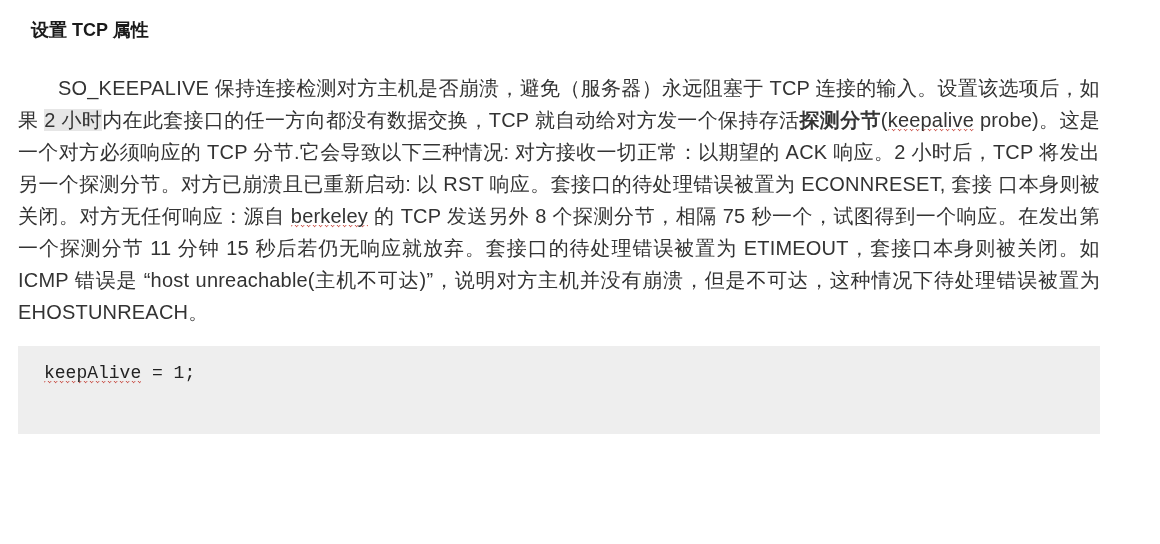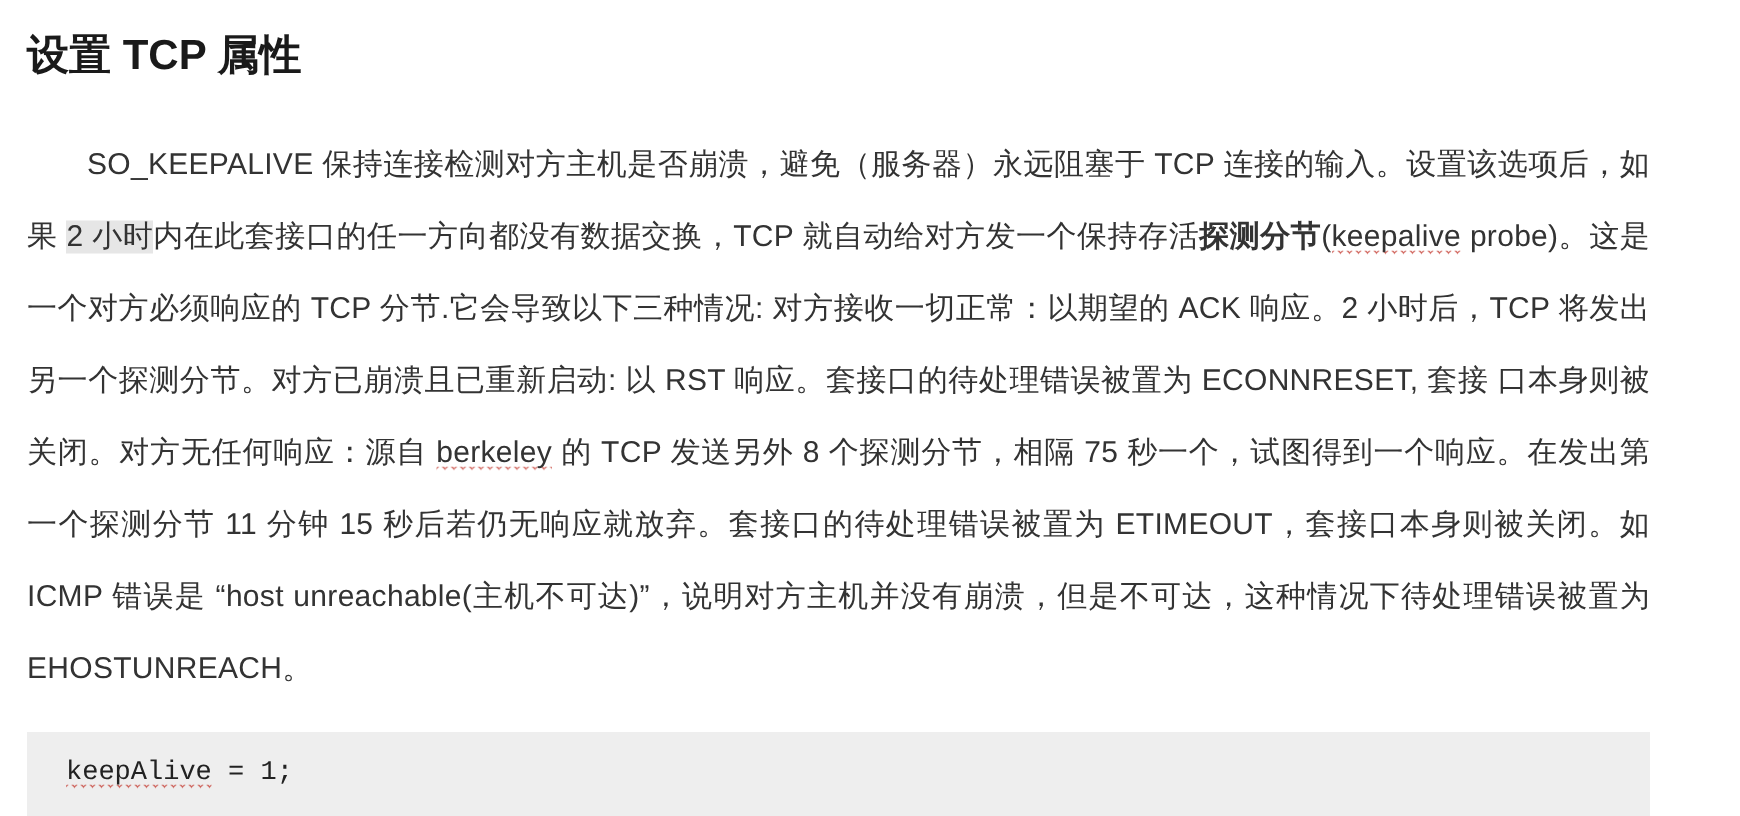--- a/index.html
+++ b/index.html
@@ -9,28 +9,28 @@
     width: 1160px;
     font-family: "Microsoft YaHei", "PingFang SC", "Heiti SC", Arial, sans-serif;
     color: #222;
   }
   .page {
     box-sizing: border-box;
     width: 1160px;
     padding: 18px 60px 0 18px;
   }
   h2.title {
-    font-size: 28px;
+    font-size: 18px;
     font-weight: bold;
-    margin: 0 0 30px 0;
+    margin: 0 0 30px 13px;
     color: #1a1a1a;
   }
   p.body {
     font-size: 20px;
-    line-height: 48px;
+    line-height: 32px;
     text-align: justify;
     margin: 18px 0 18px 0;
     text-indent: 2em;
     color: #333;
     letter-spacing: 0.2px;
   }
   .hl {
     background: #e6e6e6;
   }
   .b { font-weight: bold; }

